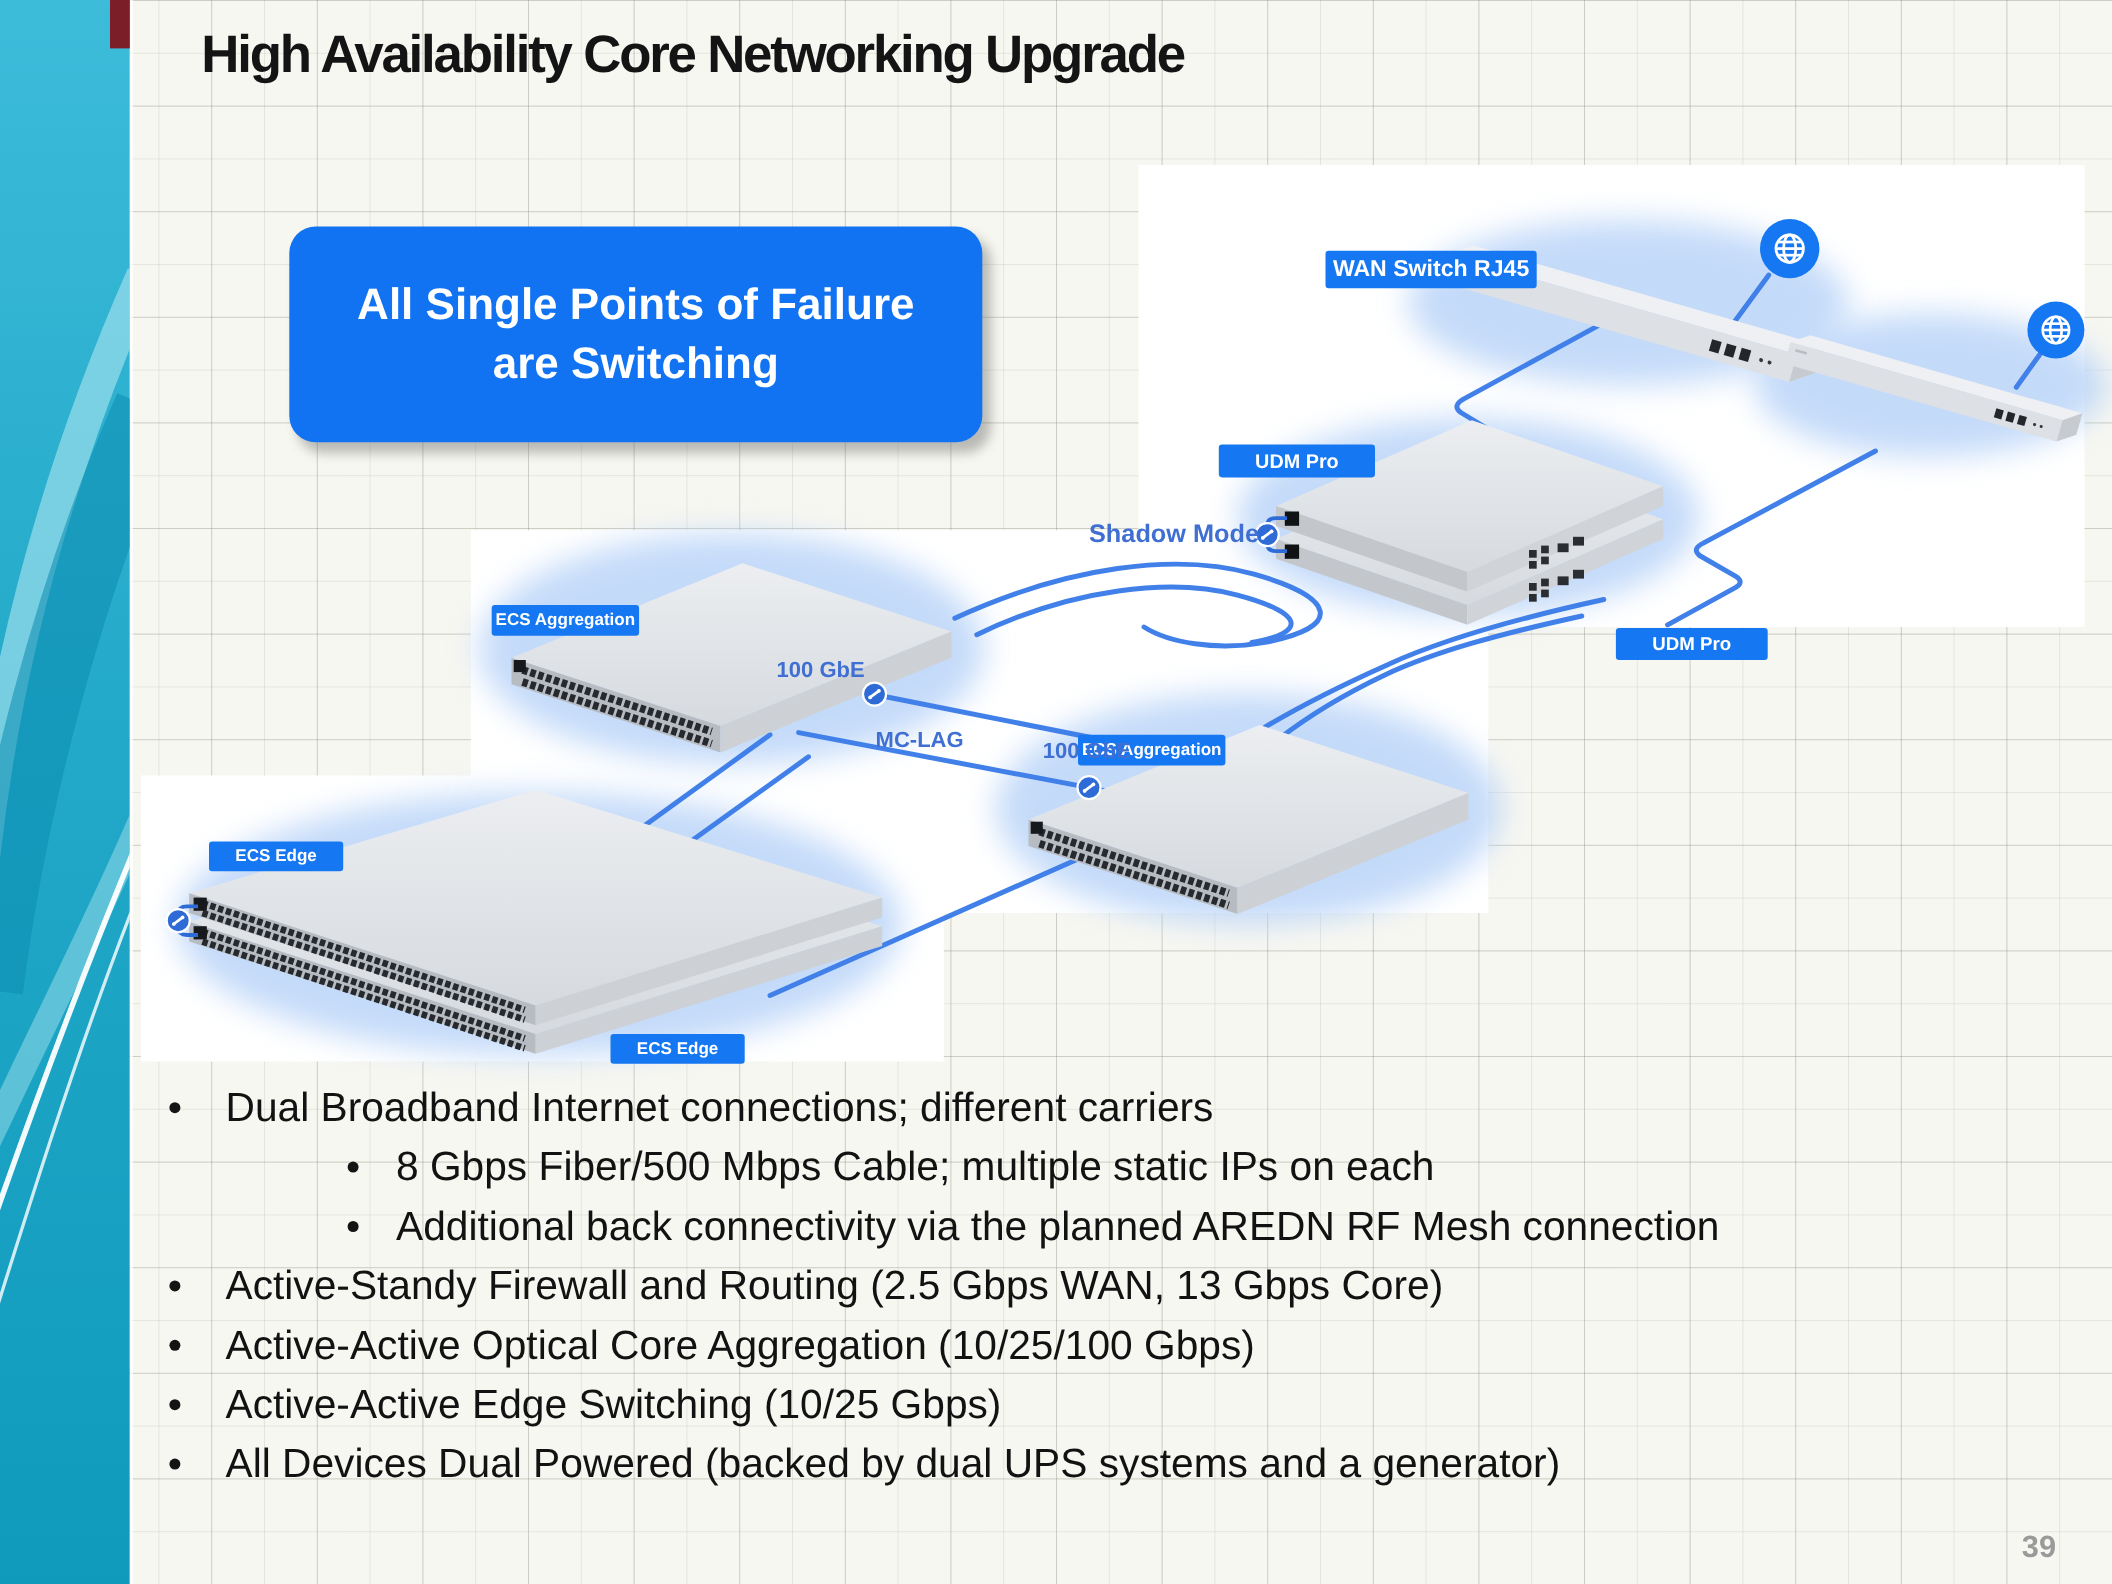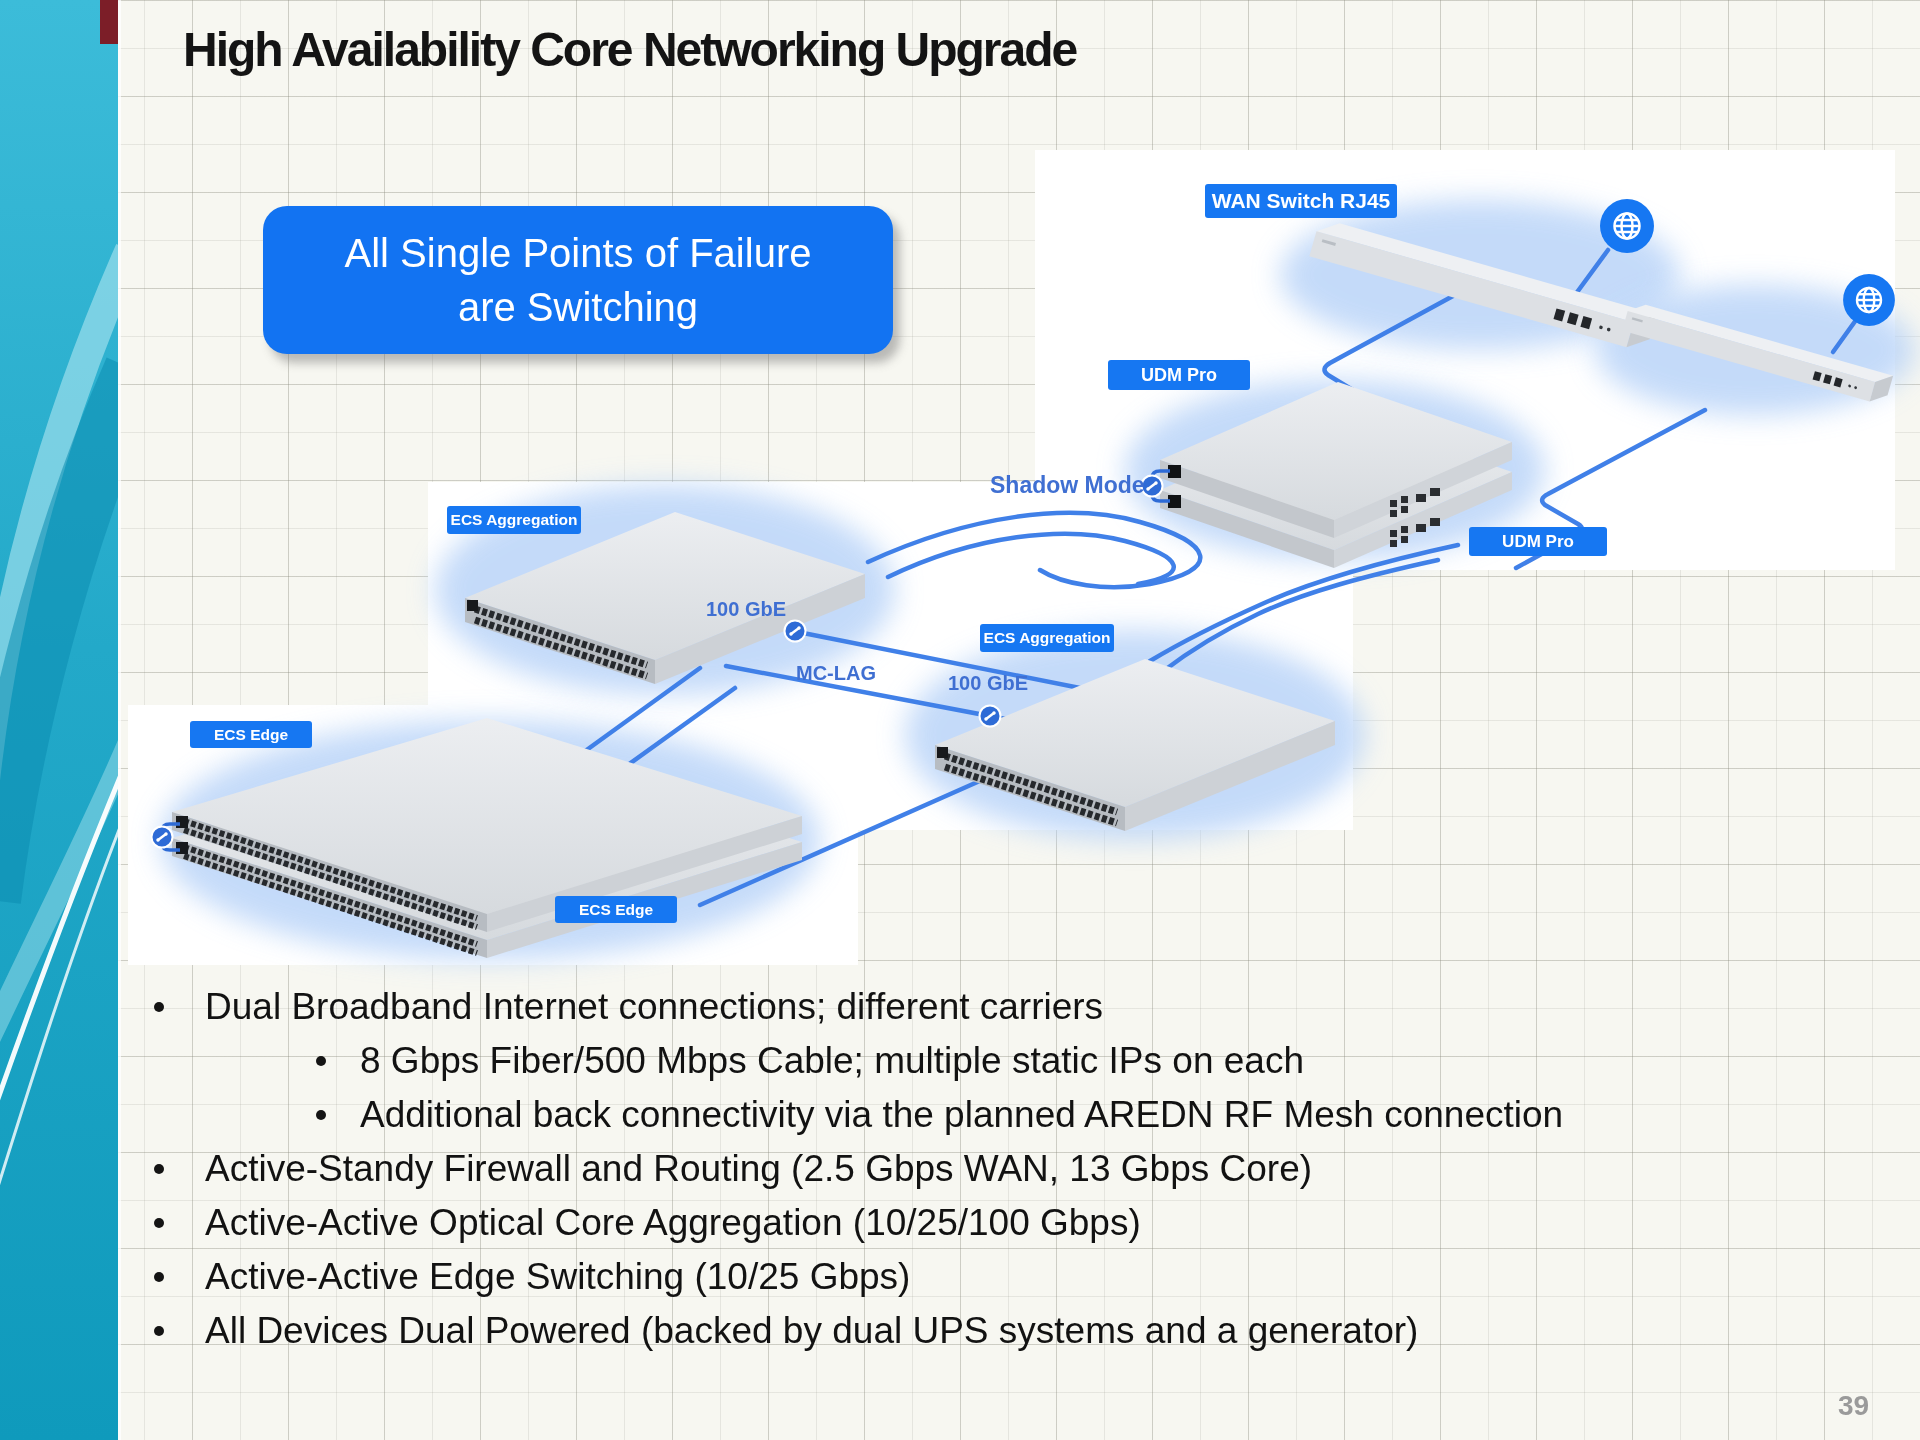--- a/index.html
+++ b/index.html
@@ -11,33 +11,33 @@
       linear-gradient(to right, rgba(140,140,128,0.28) 1px, transparent 1px),
       linear-gradient(to bottom, rgba(140,140,128,0.28) 1px, transparent 1px);
     background-size:48px 48px,48px 48px,96px 96px,96px 96px;}
   .abs{position:absolute;}
   
   #sidebar{left:0;top:0;width:118px;height:1440px;z-index:5;border-right:3px solid rgba(255,255,255,.75);}
   #red-artifact{left:100px;top:0;width:18px;height:44px;background:#7c1e28;z-index:6;}
   
   #title{left:183px;top:22px;width:1600px;font-size:48px;font-weight:bold;letter-spacing:-2px;color:#141414;z-index:4;}
   
-  #callout{left:263px;top:206px;width:630px;height:148px;background:#1273f2;border-radius:24px;
+  #callout{left:263px;top:206px;width:630px;height:196px;background:#1273f2;border-radius:24px;
     box-shadow:7px 9px 10px rgba(110,110,110,.45);z-index:4;display:flex;flex-direction:column;
-    align-items:center;justify-content:center;color:#fff;font-weight:normal;font-size:40px;line-height:1.35;text-align:center;}
+    align-items:center;justify-content:center;color:#fff;font-weight:bold;font-size:40px;line-height:1.35;text-align:center;}
   
   .panel{background:#ffffff;z-index:1;}
   #panel-a{left:1035px;top:150px;width:860px;height:420px;}
   #panel-b{left:428px;top:482px;width:925px;height:348px;}
   #panel-c{left:128px;top:705px;width:730px;height:260px;}
   
   #diagram-svg{left:0;top:0;width:1920px;height:1440px;z-index:2;}
   
   .chip{position:absolute;background:#1677f2;color:#fff;font-weight:bold;display:flex;align-items:center;
-    justify-content:center;border-radius:3px;z-index:3;white-space:nowrap;}
+    justify-content:center;border-radius:3px;z-index:3;white-space:nowrap;margin-top:44px;}
   #chip-wan{left:1205px;top:184px;width:192px;height:34px;font-size:21px;}
   #chip-udm1{left:1108px;top:360px;width:142px;height:30px;font-size:18px;}
   #chip-udm2{left:1469px;top:527px;width:138px;height:29px;font-size:17px;}
   #chip-agg1{left:447px;top:506px;width:134px;height:28px;font-size:15.5px;}
   #chip-agg2{left:980px;top:624px;width:134px;height:28px;font-size:15.5px;}
   #chip-edge1{left:190px;top:721px;width:122px;height:27px;font-size:15.5px;}
   #chip-edge2{left:555px;top:896px;width:122px;height:27px;font-size:15.5px;}
   
   .diag-text{position:absolute;color:#3f6fd2;z-index:3;white-space:nowrap;}
   #shadow-mode{left:990px;top:472px;width:150px;text-align:right;font-size:23px;font-weight:600;}

